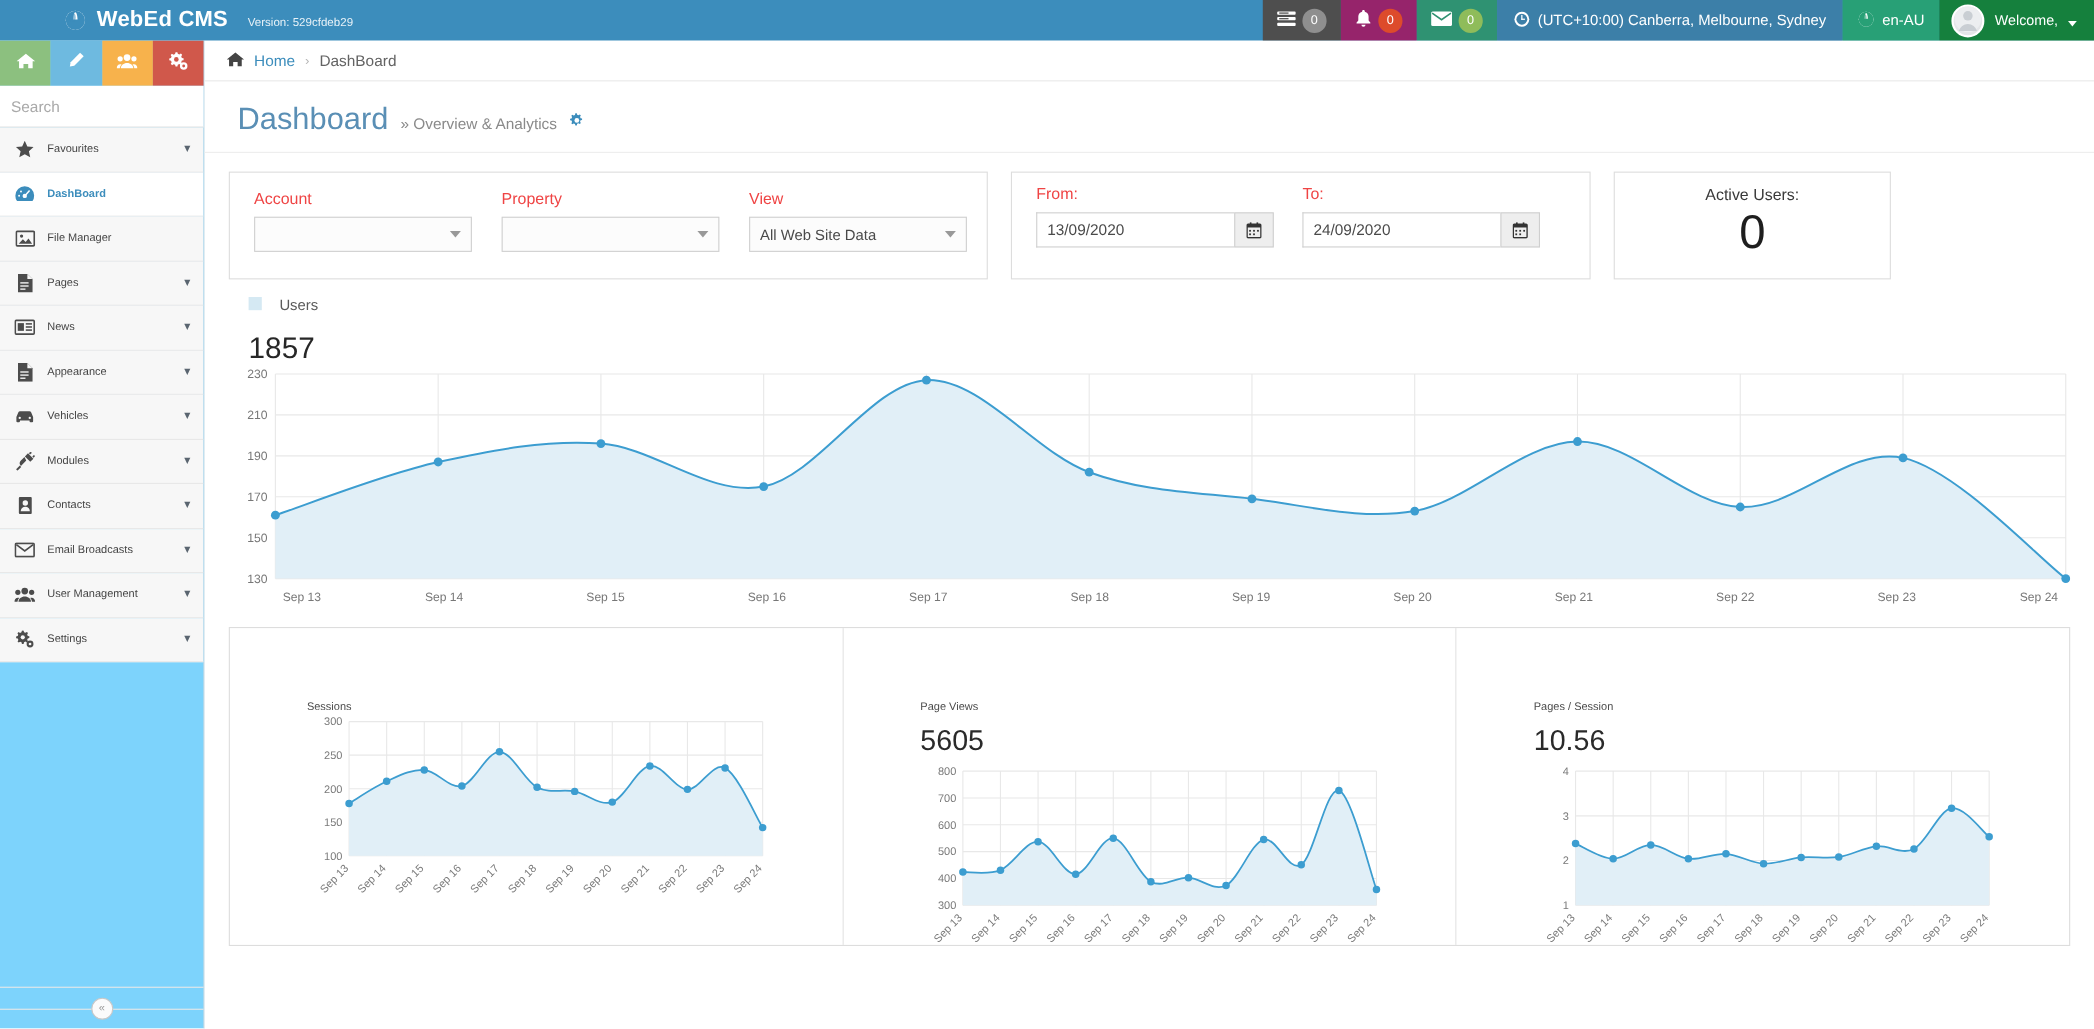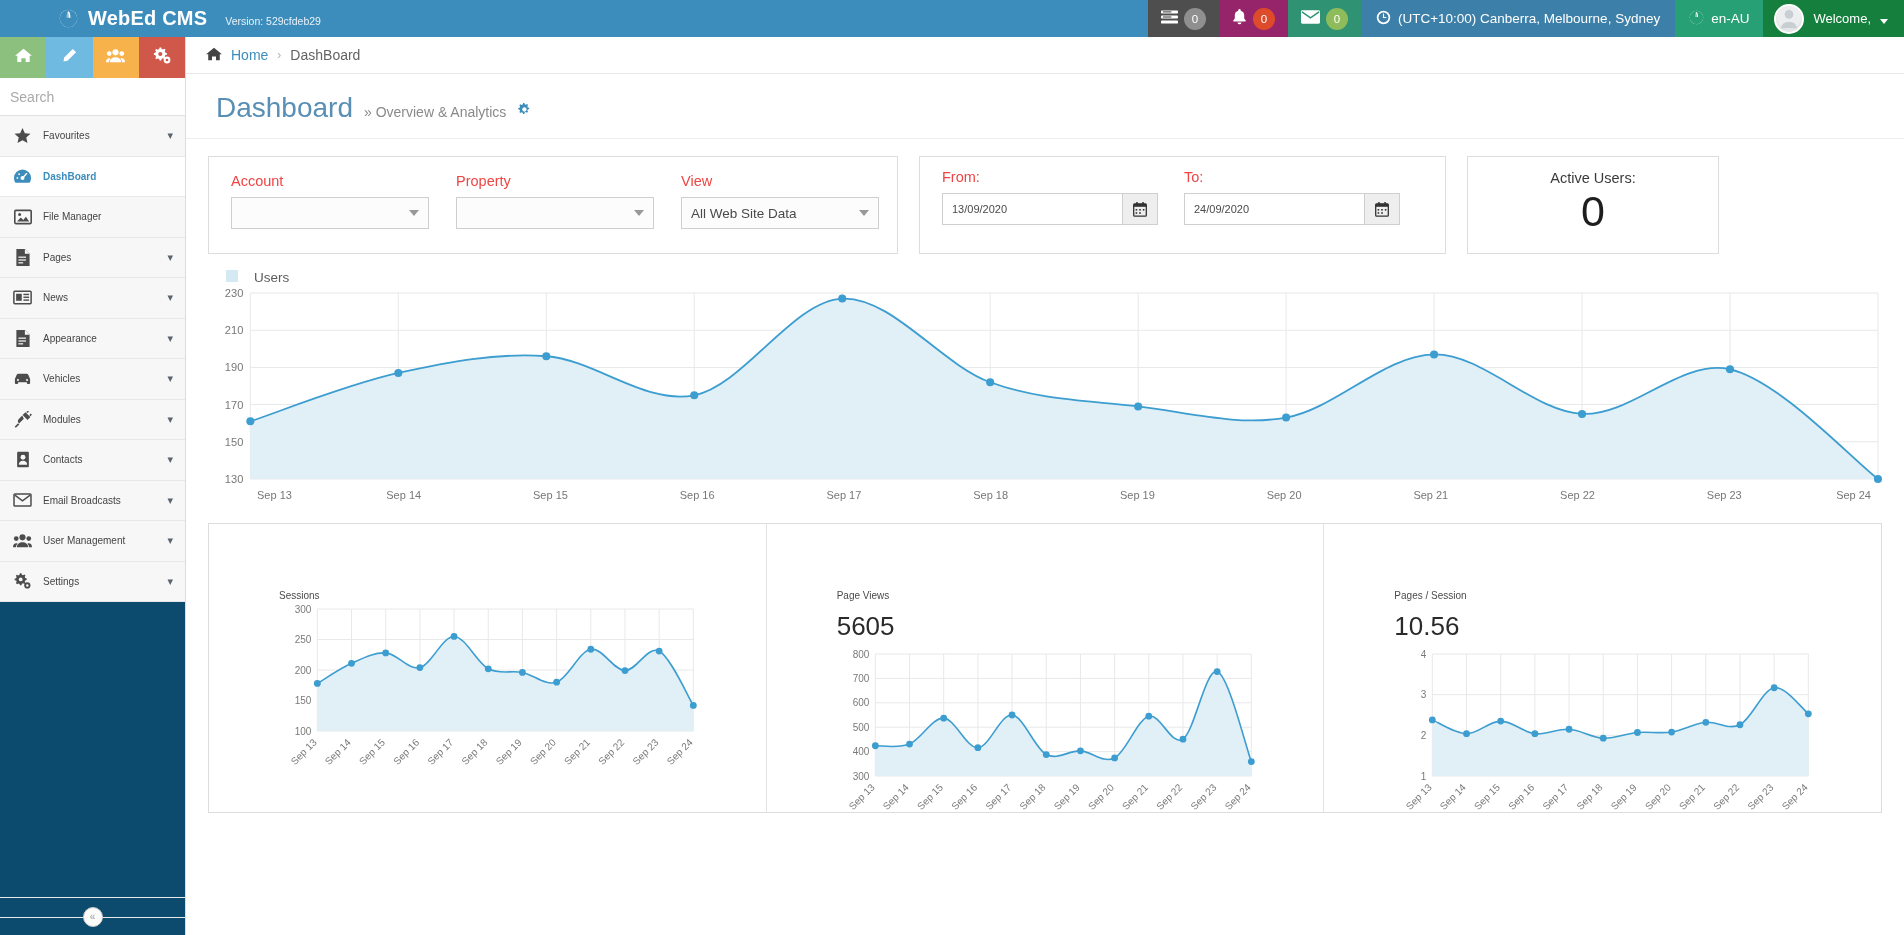--- a/index.html
+++ b/index.html
@@ -31,21 +31,21 @@
   .badge-green{ background: #8fbc5a; }
   .avatar-circ { width: 30px; height: 30px; border-radius: 50%; background: #e4e6e8;
                  border: 2px solid #fff; display:flex; align-items:flex-end; justify-content:center; overflow:hidden; }
   .caret-down { width: 0; height: 0; border-left: 4.5px solid transparent; border-right: 4.5px solid transparent;
                 border-top: 5px solid #fff; align-self: flex-end; margin-bottom: 13px; }
 
   
   .body-wrap { flex: 1 1 auto; display: flex; min-height: 0; }
 
   
-  .sidebar { width: 186px; flex: 0 0 186px; background: #0c4a6e; border-right: 1px solid #dcdcdc;
+  .sidebar { width: 186px; flex: 0 0 186px; background: #7dd3fc; border-right: 1px solid #dcdcdc;
              display: flex; flex-direction: column; }
   .quick-row { display: flex; height: 41px; flex: 0 0 41px; }
   .quick { flex: 1 1 0; display: flex; align-items: center; justify-content: center; color: #fff; }
   .q-green { background: #8cc07f; } .q-blue { background: #6ebae0; }
   .q-orange{ background: #f7b24c; } .q-red  { background: #d0584b; }
   .search-row { height: 38px; flex: 0 0 38px; border-bottom: 1px solid #e2e2e2;
                 display: flex; align-items: center; background: #fff; }
   .search-input { flex: 1 1 auto; border: 0; outline: 0; padding: 0 8px 0 10px;
                   font-size: 14px; color: #333; font-family: "Liberation Sans", sans-serif; background: transparent; }
   .search-input::placeholder { color: #a9a9a9; }
@@ -84,21 +84,21 @@
   .panel-active { width: 252px; padding: 13px 14px 16px; text-align: center; }
   .fld { display: flex; flex-direction: column; gap: 8px; }
   .fld-label { font-size: 14.5px; color: #ef4444; }
   .select-box { width: 198px; height: 32px; border: 1px solid #cfcfcf; background: #fcfcfc;
                 display: flex; align-items: center; padding: 0 9px; font-size: 13.5px; color: #4a4a4a; gap: 27px; }
   .select-box .sel-val { flex: 1 1 auto; }
   .sel-caret { width: 0; height: 0; border-left: 5px solid transparent; border-right: 5px solid transparent;
                border-top: 6px solid #999; }
   .date-group { display: flex; }
   .date-input { width: 180px; height: 32px; border: 1px solid #cfcfcf; border-right: 0; background: #fff;
-                padding: 0 9px; font-size: 11px; color: #4a4a4a; display: flex; align-items: center; }
+                padding: 0 9px; font-size: 14px; color: #4a4a4a; display: flex; align-items: center; }
   .date-btn { width: 36px; height: 32px; border: 1px solid #cfcfcf; background: #eeeeee;
               display: flex; align-items: center; justify-content: center; color: #333; }
   .active-label { font-size: 14.5px; color: #3a3a3a; }
   .active-value { font-size: 43px; color: #1e1e1e; font-weight: normal; line-height: 1.18; }
 
   
   .main-chart-wrap { padding: 16px 22px 0 22px; }
   .legend { display: flex; align-items: flex-start; gap: 16px; padding-left: 18px; }
   .legend-swatch { width: 12px; height: 12px; background: #d5e9f3; }
   .legend-text { font-size: 13.5px; color: #5b5b5b; }
@@ -510,20 +510,21 @@
         <div class="active-label">Active Users:</div>
         <div class="active-value">0</div>
       </div>
     </div>
 
     <div class="main-chart-wrap">
       <div class="legend">
         <span class="legend-swatch"></span>
         <span class="legend-text">Users</span>
       </div>
+      <div class="big-number">1857</div>
       <svg class="main-svg" id="users-chart" viewBox="0 0 1660 200" preserveAspectRatio="none" height="200">
           <line x1="42" y1="194" x2="1656" y2="194" class="grid-line"></line>
           <text x="35" y="198" text-anchor="end" class="axis-txt">130</text>
           <line x1="42" y1="156.8" x2="1656" y2="156.8" class="grid-line"></line>
           <text x="35" y="160.8" text-anchor="end" class="axis-txt">150</text>
           <line x1="42" y1="119.6" x2="1656" y2="119.6" class="grid-line"></line>
           <text x="35" y="123.6" text-anchor="end" class="axis-txt">170</text>
           <line x1="42" y1="82.4" x2="1656" y2="82.4" class="grid-line"></line>
           <text x="35" y="86.4" text-anchor="end" class="axis-txt">190</text>
           <line x1="42" y1="45.19999999999999" x2="1656" y2="45.19999999999999" class="grid-line"></line>

